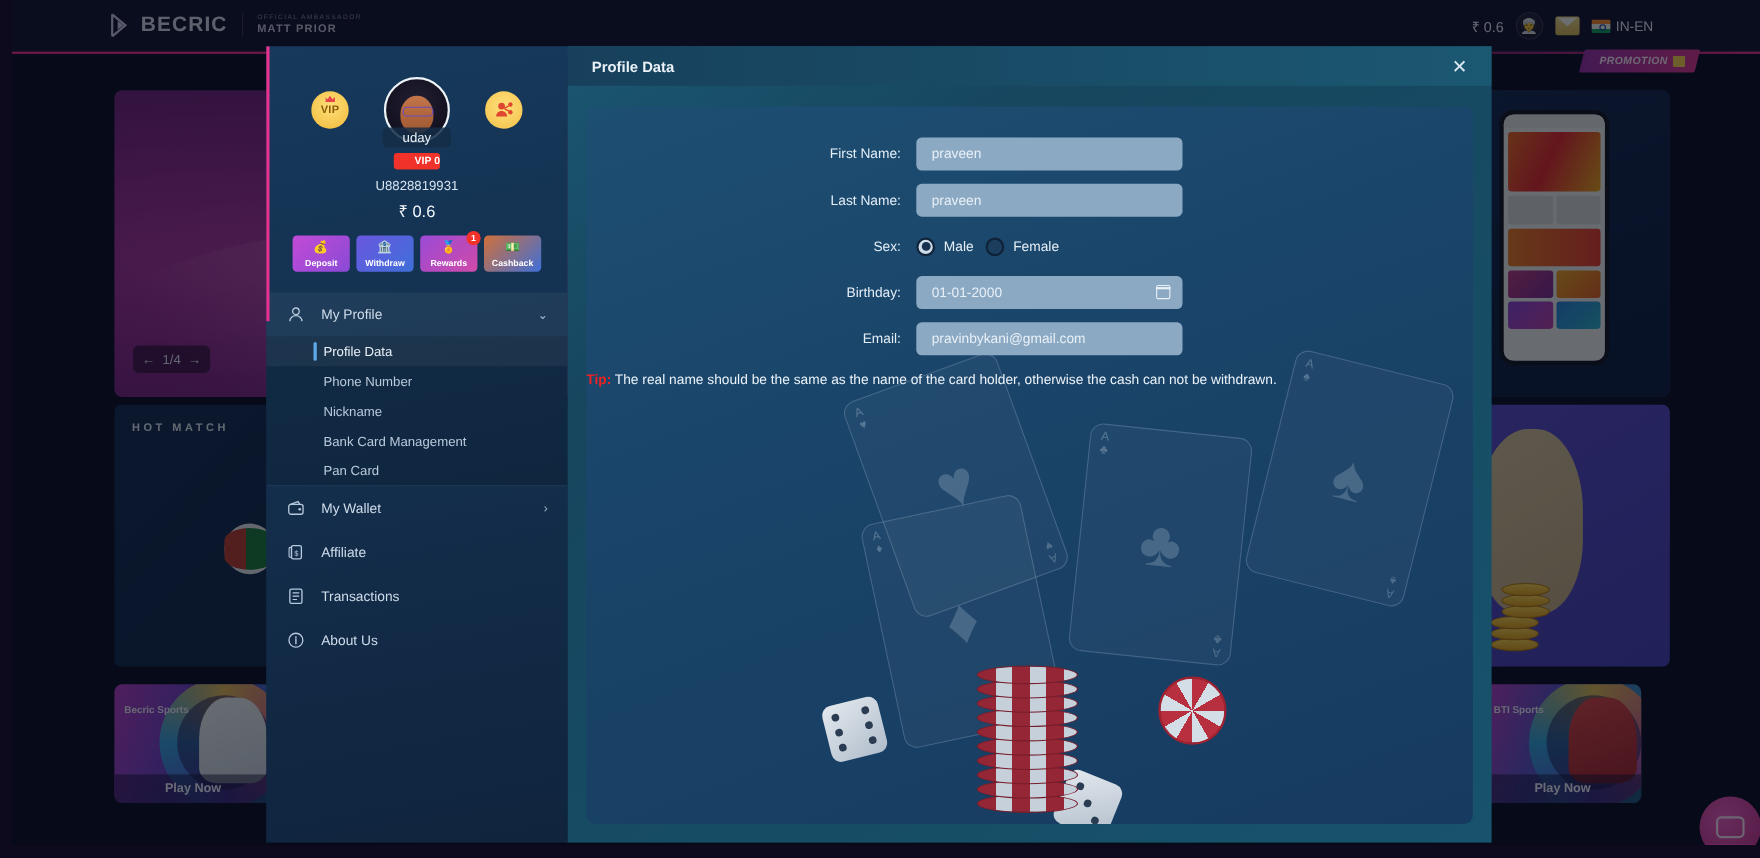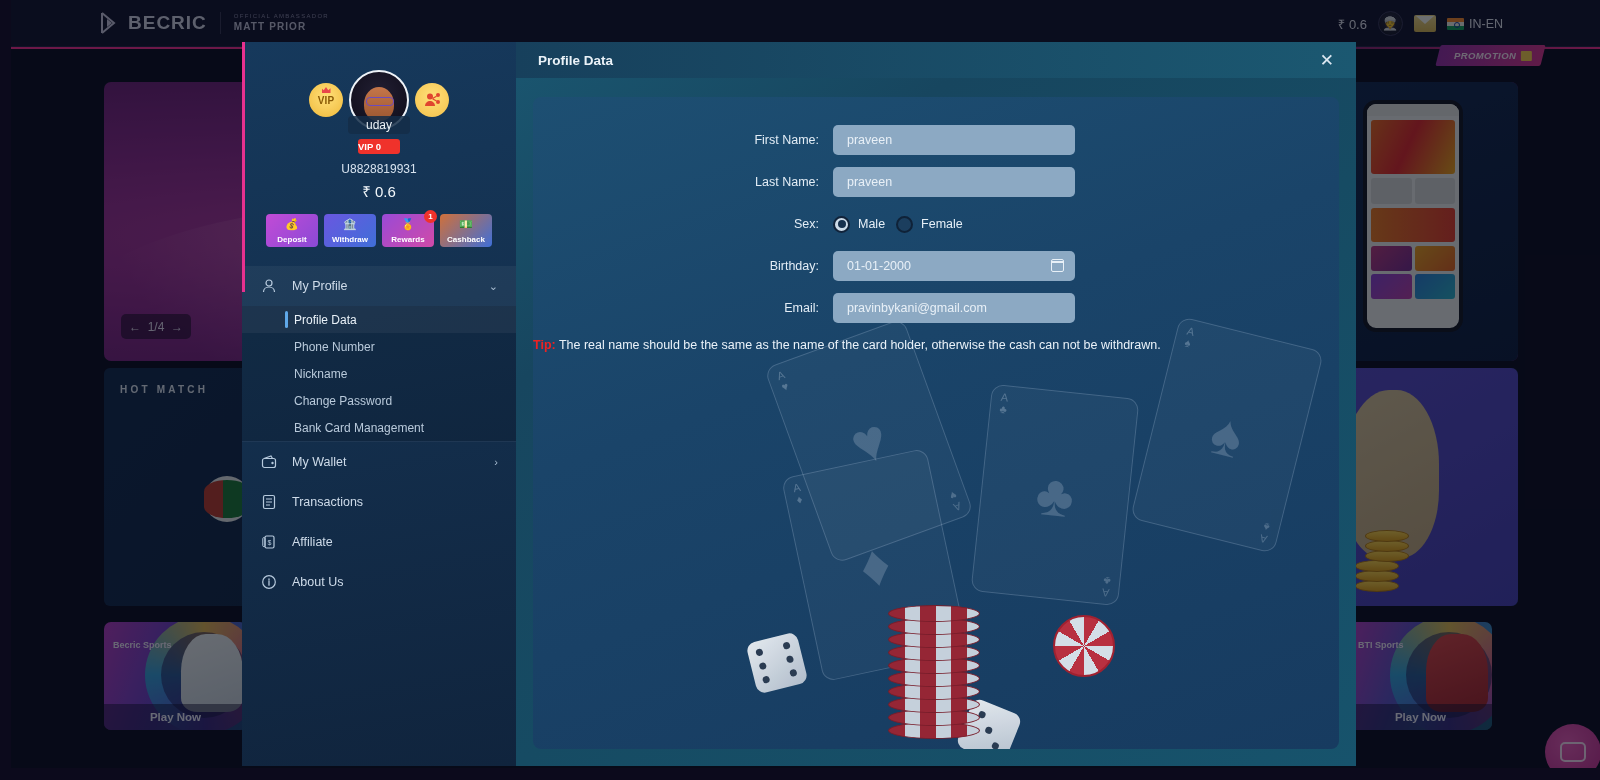--- a/index.html
+++ b/index.html
@@ -110,36 +110,36 @@
   .chat-bubble { width: 26px; height: 20px; border: 2px solid #ffdff2; border-radius: 5px; position: relative; }
 
   
   .overlay { position: absolute; inset: 0; background: rgba(4,10,20,.58); }
 
   .drawer { position: absolute; left: 231px; top: 42px; width: 274px; height: 724px;
     background: linear-gradient(170deg, #16395c 0%, #143150 38%, #10243d 100%); overflow: hidden; }
   .drawer-accent { position:absolute; left:0; top:0; width:3px; height:250px; background: #e7318f; }
 
   .prof-head { position: relative; padding-top: 28px; height: 212px; }
-  .prof-row { display: flex; align-items: center; justify-content: center; gap: 6px; text-align: center; }
+  .prof-row { display: flex; align-items: center; justify-content: center; gap: 32px; text-align: center; }
   .vip-badge { width: 34px; height: 34px; border-radius: 50%;
     background: radial-gradient(circle at 50% 40%, #ffe07a, #f0b93a); display:flex; align-items:center; justify-content:center; position: relative; }
   .vip-badge span { font-size: 10px; font-weight: bold; color: #8a5a05; letter-spacing: .2px; }
   .vip-badge:before { content:""; position:absolute; top:4px; width:9px; height:6px; background:#e8464b;
     clip-path: polygon(0 100%,0 20%,25% 55%,50% 0,75% 55%,100% 20%,100% 100%); }
   .avatar-ring { width: 60px; height: 60px; border-radius: 50%; border: 2px solid #eef3f8;
     background: radial-gradient(circle at 50% 38%, #221f33, #0d0b17); display:flex; align-items:center; justify-content:center; overflow:hidden; }
   .av-face { width: 30px; height: 34px; border-radius: 50% 50% 45% 45%; background: linear-gradient(#c4764a,#9d5730); position: relative; margin-top:8px; }
   .av-face:before { content:""; position:absolute; left:2px; top:10px; width:26px; height:7px; border:1.6px solid #6b4bbf; border-radius:4px; }
   .share-badge { width: 34px; height: 34px; border-radius: 50%;
     background: radial-gradient(circle at 50% 40%, #ffe07a, #f3c04a); display:flex; align-items:center; justify-content:center; }
   .share-badge svg { display:block; }
   .uname { margin: -14px auto 0; width: 62px; text-align: center; font-size: 12px; color: #edf3f8;
     background: rgba(20,45,72,.85); border-radius: 4px; padding: 2px 4px; position: relative; }
-  .vip0 { margin: 5px auto 0; width: 42px; text-align: left; font-size: 9.5px; font-weight: bold; color: #fff;
+  .vip0 { margin: 5px auto 0; width: 42px; text-align: right; font-size: 9.5px; font-weight: bold; color: #fff;
     background: #f0322b; border-radius: 3px; padding: 2px 0; }
   .uid { text-align: center; font-size: 12px; color: #d7e3ef; margin-top: 8px; }
   .ubal { text-align: center; font-size: 15px; color: #f2f7fb; margin-top: 5px; }
 
   .qbtns { display: flex; gap: 6px; justify-content: center; margin-top: 13px; }
   .qbtn { width: 52px; height: 33px; border-radius: 4px; position: relative;
     display: flex; flex-direction: column; align-items: center; justify-content: flex-end; padding-bottom: 3px; cursor: pointer; }
   .qbtn .lbl { font-size: 8px; font-weight: bold; color: #fff; }
   .qbtn .ic { position: absolute; top: 4px; font-size: 11px; }
   .q1 { background: linear-gradient(135deg,#c24bd6,#8a4ad6); }
@@ -378,59 +378,59 @@
         <div class="sub-item active">
             <span>Profile Data</span>
           </div>
         <div class="sub-item">
             <span>Phone Number</span>
           </div>
         <div class="sub-item">
             <span>Nickname</span>
           </div>
         <div class="sub-item">
-            <span>Change Password</span>
+            <span>Bank Card Management</span>
           </div>
         <div class="sub-item">
-            <span>Bank Card Management</span>
+            <span>Pan Card</span>
           </div>
       </div>
 
       <div class="m-div"></div>
       <div class="m-item">
         <span class="m-ic">
           <svg width="16" height="16" viewBox="0 0 16 16">
               <rect x="1.5" y="4.5" width="13" height="9" rx="2" stroke="#b7cadd" stroke-width="1.2" fill="none"></rect>
               <path d="M3 4.5 L10 2 L11.5 4.5" stroke="#b7cadd" stroke-width="1.2" fill="none"></path>
               <circle cx="11.5" cy="9" r="1.2" fill="#b7cadd"></circle>
             </svg>
         </span>
         <span class="m-label">My Wallet</span>
         <span class="chev">›</span>
       </div>
 
       <div class="m-item">
         <span class="m-ic">
           <svg width="16" height="16" viewBox="0 0 16 16">
-              <rect x="2.5" y="1.5" width="11" height="13" rx="1.5" stroke="#b7cadd" stroke-width="1.2" fill="none"></rect>
-              <path d="M5 5h6M5 8h6M5 11h4" stroke="#b7cadd" stroke-width="1.1"></path>
-            </svg>
-        </span>
-        <span class="m-label">Transactions</span>
+              <rect x="4" y="2" width="9" height="12" rx="1.5" stroke="#b7cadd" stroke-width="1.2" fill="none"></rect>
+              <rect x="1.8" y="3.6" width="2.2" height="9" rx="1" stroke="#b7cadd" stroke-width="1" fill="none"></rect>
+              <text x="8.5" y="11" font-size="7" fill="#b7cadd" text-anchor="middle" font-family="sans-serif">$</text>
+            </svg>
+        </span>
+        <span class="m-label">Affiliate</span>
       </div>
 
       <div class="m-item">
         <span class="m-ic">
           <svg width="16" height="16" viewBox="0 0 16 16">
-              <rect x="4" y="2" width="9" height="12" rx="1.5" stroke="#b7cadd" stroke-width="1.2" fill="none"></rect>
-              <rect x="1.8" y="3.6" width="2.2" height="9" rx="1" stroke="#b7cadd" stroke-width="1" fill="none"></rect>
-              <text x="8.5" y="11" font-size="7" fill="#b7cadd" text-anchor="middle" font-family="sans-serif">$</text>
-            </svg>
-        </span>
-        <span class="m-label">Affiliate</span>
+              <rect x="2.5" y="1.5" width="11" height="13" rx="1.5" stroke="#b7cadd" stroke-width="1.2" fill="none"></rect>
+              <path d="M5 5h6M5 8h6M5 11h4" stroke="#b7cadd" stroke-width="1.1"></path>
+            </svg>
+        </span>
+        <span class="m-label">Transactions</span>
       </div>
 
       <div class="m-item">
         <span class="m-ic">
           <svg width="16" height="16" viewBox="0 0 16 16">
               <circle cx="8" cy="8" r="6.3" stroke="#b7cadd" stroke-width="1.2" fill="none"></circle>
               <path d="M8 7v4.2M8 4.8v1" stroke="#b7cadd" stroke-width="1.3" stroke-linecap="round"></path>
             </svg>
         </span>
         <span class="m-label">About Us</span>

